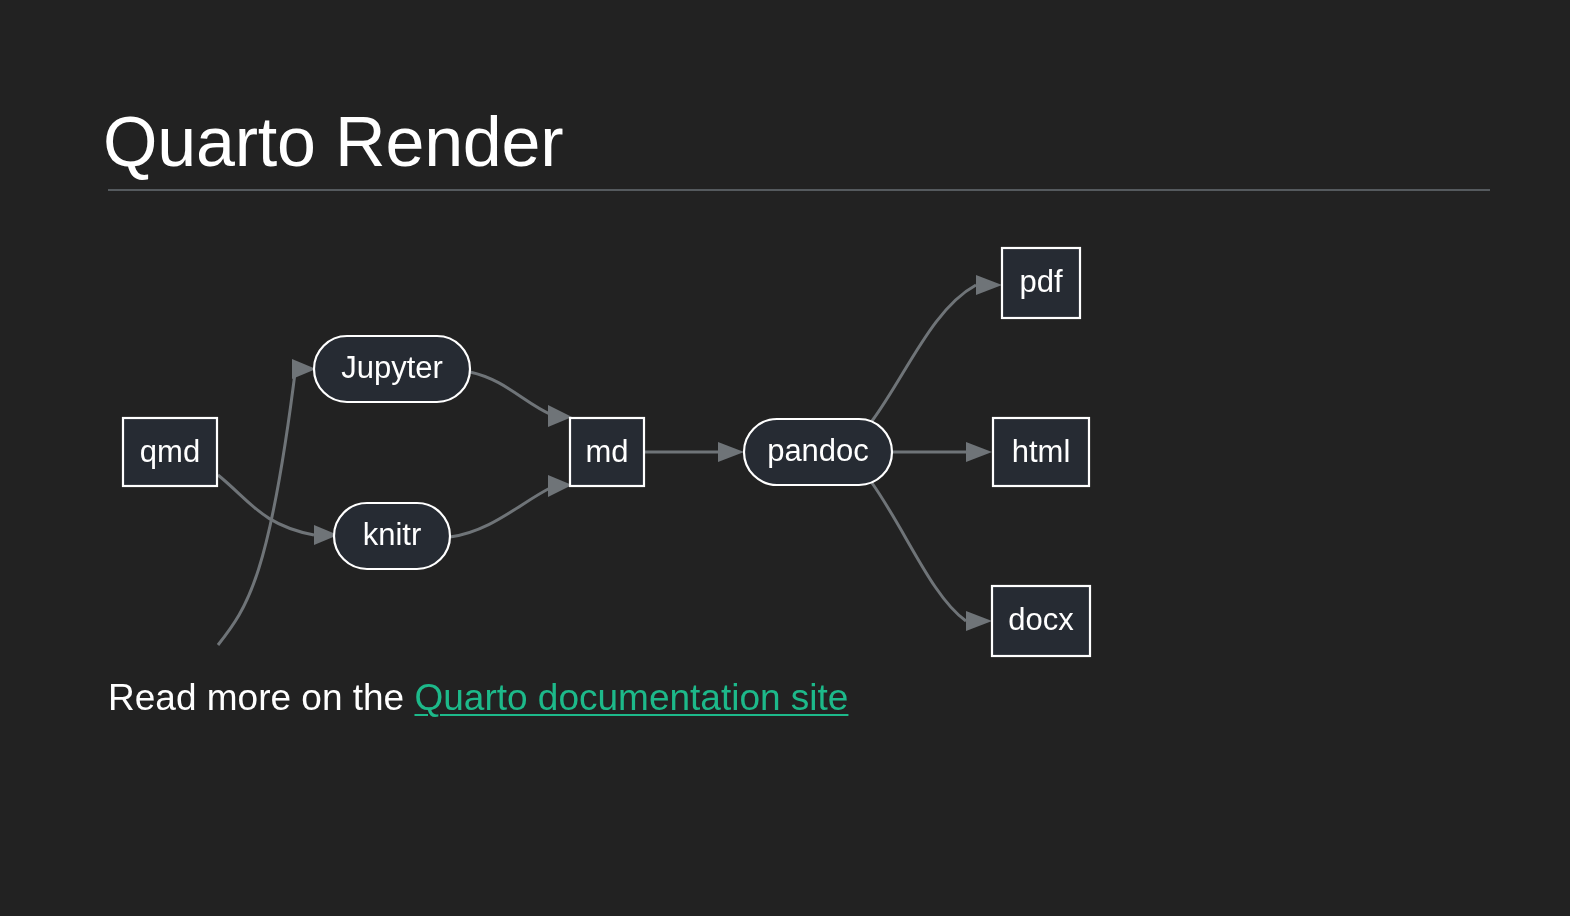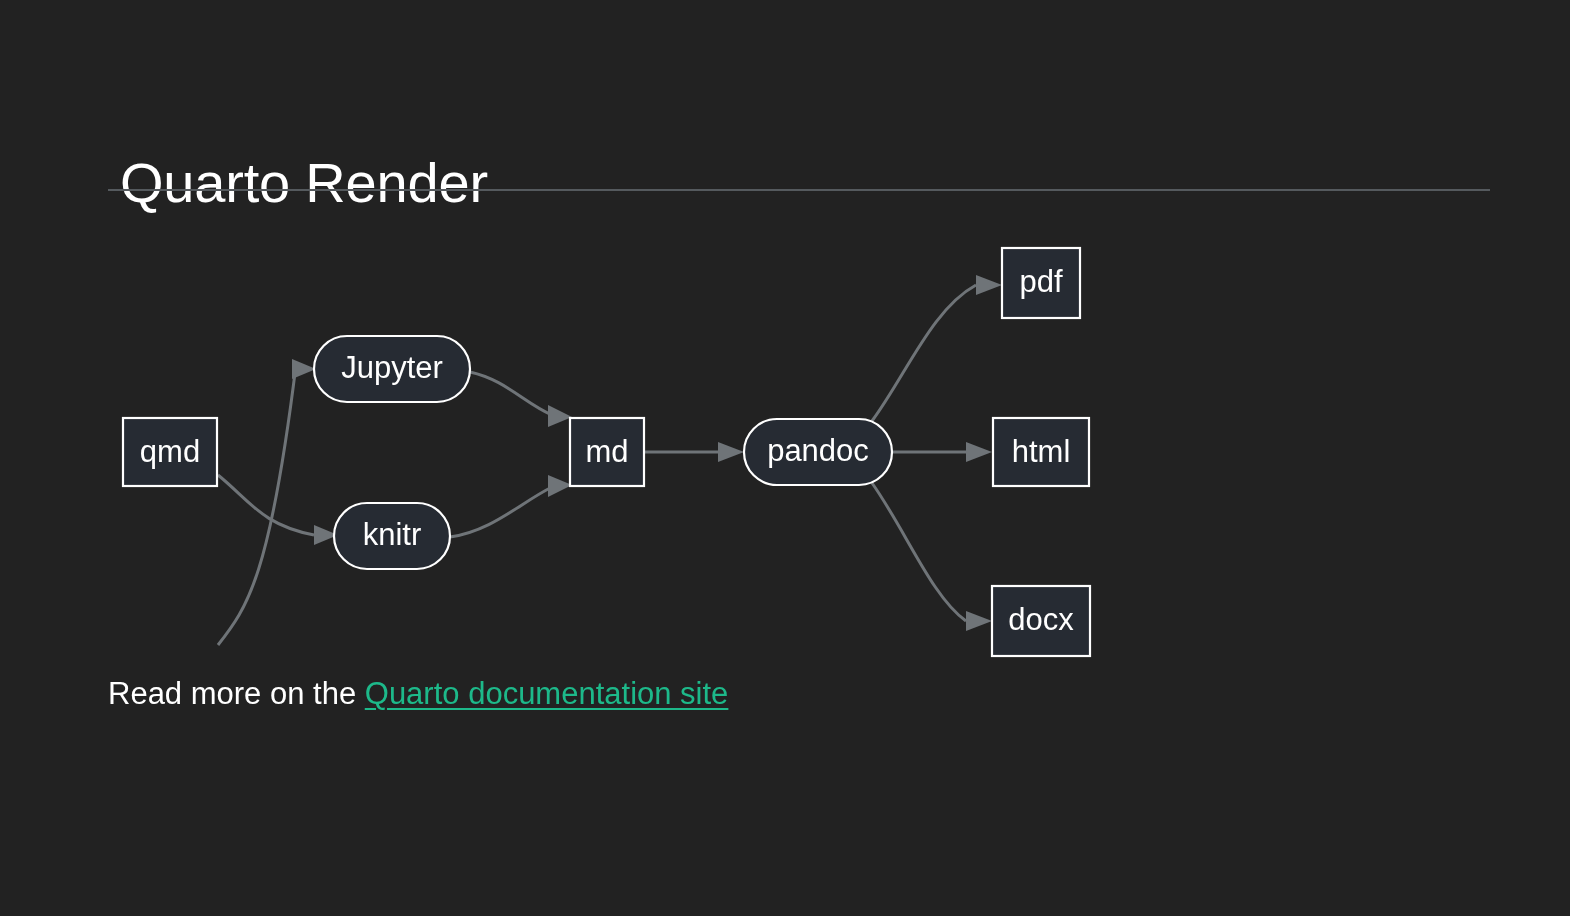--- a/index.html
+++ b/index.html
@@ -17,29 +17,28 @@
   }
   #slide {
     position: absolute;
     inset: 0;
     width: 1570px;
     height: 916px;
     background: #222222;
   }
   .slide-title {
     position: absolute;
-    left: 120px;
+    left: 103px;
     top: 104px;
-    font-size: 56px;
+    font-size: 70px;
     font-weight: 400;
     color: #fff;
     letter-spacing: -0.2px;
     line-height: 1.1;
     white-space: nowrap;
-    margin-top: 48px;
   }
   .title-rule {
     position: absolute;
     left: 108px;
     top: 189px;
     width: 1382px;
     height: 2px;
     background: #555a5e;
   }
   .diagram-wrap {
@@ -74,21 +73,21 @@
     stroke: #6f7478;
     stroke-width: 3;
   }
   .edge-head {
     fill: #6f7478;
   }
   .footer-text {
     position: absolute;
     left: 108px;
     top: 673px;
-    font-size: 31px;
+    font-size: 37px;
     color: #ffffff;
     white-space: nowrap;
     line-height: 1.35;
   }
   .footer-link {
     color: #1db98a;
     text-decoration: underline;
     text-underline-offset: 4px;
     text-decoration-thickness: 2px;
     cursor: pointer;

